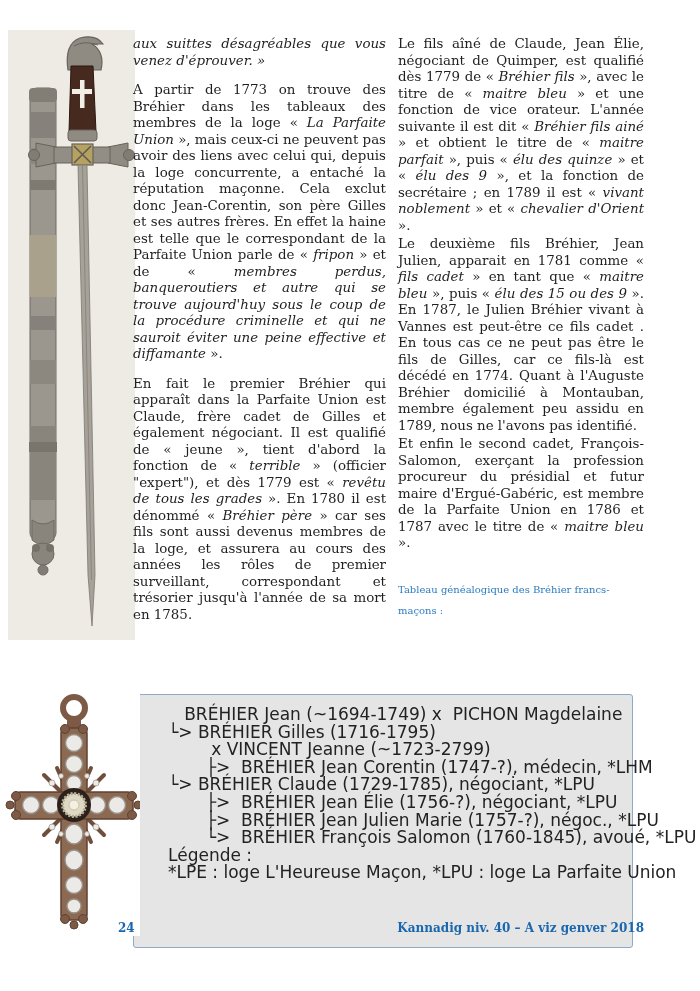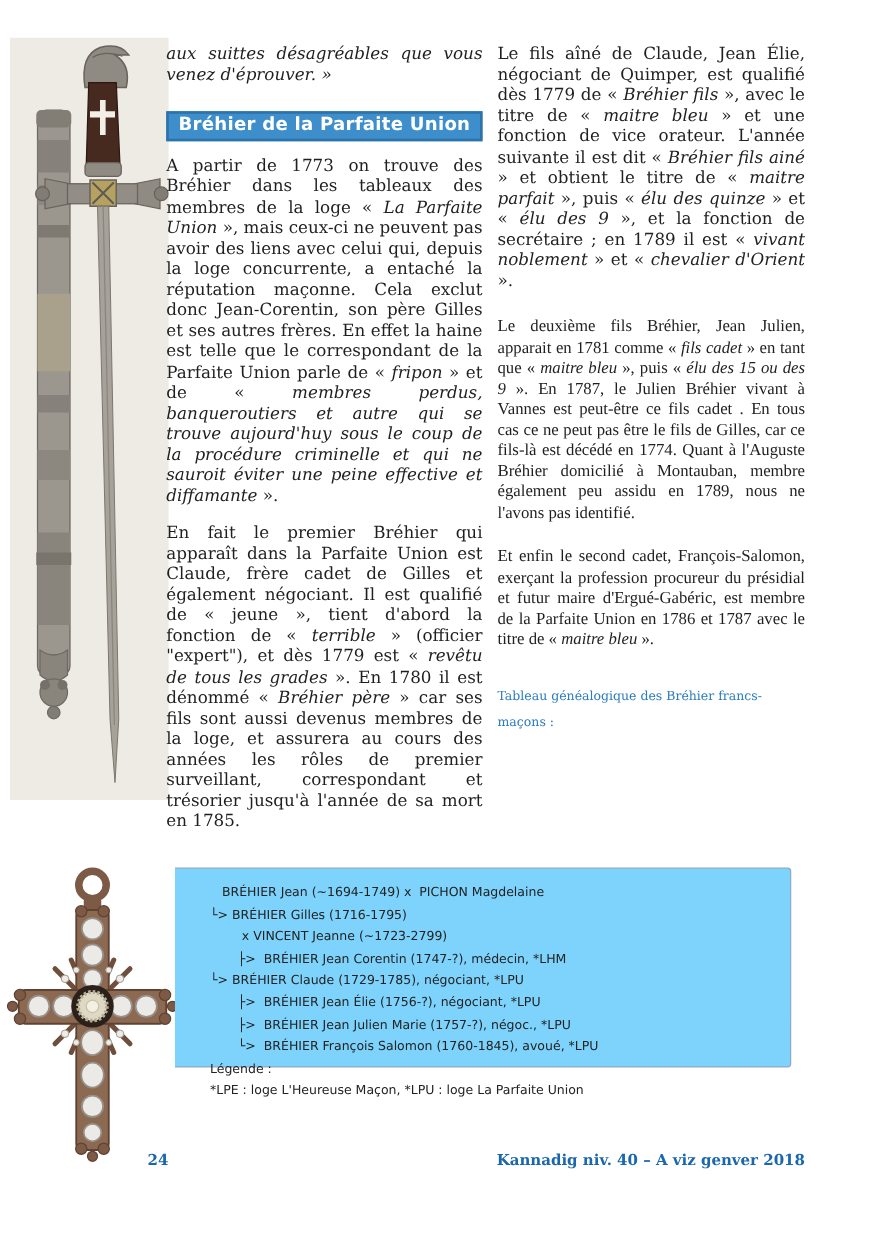--- a/index.html
+++ b/index.html
@@ -12,29 +12,29 @@
   .left-col  { left:133px; top:36px; width:253px; }
   .right-col { left:398px; top:36px; width:246px; }
   .quote { font-style:italic; }
   .banner {
     margin-top:20px; background:#3e8ecb; border:2px solid #2b73a8; color:#ffffff;
     font-family:"DejaVu Sans", sans-serif; font-weight:bold; font-size:14.5px;
     text-align:center; padding:1px 0 2px; letter-spacing:.2px;
   }
   .para { margin-top:13px; }
   .rc-para { margin-top:0; }
-  .rc-para + .rc-para { margin-top:19px;font-family:Liberation Serif, serif; }
+  .rc-para + .rc-para { margin-top:2px; }
   .caption {
     margin-top:27px; color:#2c7cc0; font-size:10px; line-height:21px; text-align:left;
   }
   .gen-box {
-    position:absolute; left:133px; top:694px; width:500px; height:160px;
-    border:1.5px solid #8ea9c9; border-radius:3px; background:#7dd3fc;
+    position:absolute; left:133px; top:694px; width:500px; height:254px;
+    border:1.5px solid #8ea9c9; border-radius:3px; background:#e5e5e5;
     padding:11px 0 0 34px;
-    font-family:"DejaVu Sans", sans-serif; font-size:10px; line-height:17.6px; color:#222222;
+    font-family:"DejaVu Sans", sans-serif; font-size:17px; line-height:17.6px; color:#222222;
   }
   .gen-line { white-space:pre; }
   .footer-num, .footer-journal {
     position:absolute; top:921px; font-weight:bold; font-size:12px; color:#1a67ae;
     font-family:"DejaVu Serif", serif;
   }
   .footer-num { left:118px; }
   .footer-journal { right:56px; }
   .fig-sword { position:absolute; left:8px;  top:30px;  width:127px; height:610px; }
   .fig-cross { position:absolute; left:5px;  top:688px; width:135px; height:248px; }
@@ -82,21 +82,20 @@
       <rect x="64" y="114" width="21" height="21" fill="#b5a260" stroke="#68635c" stroke-width="1.2"></rect>
       <path d="M66 116 L83 133 M83 116 L66 133" stroke="#5f5a53" stroke-width="1.6"></path>
 
       <polygon points="70,135 79,135 87,545 84,596 80,545" fill="#a6a199" stroke="#7d786f" stroke-width="0.8"></polygon>
       <line x1="74.5" y1="135" x2="83.5" y2="550" stroke="#8b867d" stroke-width="1"></line>
     </svg>
   </figure>
 
   <div class="col left-col">
     <p class="quote">aux suittes désagréables que vous venez d'éprouver. »</p>
-    <div class="banner">Bréhier de la Parfaite Union</div>
     <p class="para">A partir de 1773 on trouve des Bréhier dans les tableaux des membres de la loge « <i>La Parfaite Union</i> », mais ceux-ci ne peuvent pas avoir des liens avec celui qui, depuis la loge concurrente, a entaché la réputation maçonne. Cela exclut donc Jean-Corentin, son père Gilles et ses autres frères. En effet la haine est telle que le correspondant de la Parfaite Union parle de « <i>fripon</i> » et de « <i>membres perdus, banqueroutiers et autre qui se trouve aujourd'huy sous le coup de la procédure criminelle et qui ne sauroit éviter une peine effective et diffamante</i> ».</p>
     <p class="para">En fait le premier Bréhier qui apparaît dans la Parfaite Union est Claude, frère cadet de Gilles et également négociant. Il est qualifié de « jeune », tient d'abord la fonction de « <i>terrible</i> » (officier "expert"), et dès 1779 est « <i>revêtu de tous les grades</i> ». En 1780 il est dénommé « <i>Bréhier père</i> » car ses fils sont aussi devenus membres de la loge, et assurera au cours des années les rôles de premier surveillant, correspondant et trésorier jusqu'à l'année de sa mort en 1785.</p>
   </div>
 
   <div class="col right-col">
     <p class="rc-para">Le fils aîné de Claude, Jean Élie, négociant de Quimper, est qualifié dès 1779 de « <i>Bréhier fils</i> », avec le titre de « <i>maitre bleu</i> » et une fonction de vice orateur. L'année suivante il est dit « <i>Bréhier fils ainé</i> » et obtient le titre de « <i>maitre parfait</i> », puis « <i>élu des quinze</i> » et « <i>élu des 9</i> », et la fonction de secrétaire ; en 1789 il est « <i>vivant noblement</i> » et « <i>chevalier d'Orient</i> ».</p>
     <p class="rc-para">Le deuxième fils Bréhier, Jean Julien, apparait en 1781 comme « <i>fils cadet</i> » en tant que « <i>maitre bleu</i> », puis « <i>élu des 15 ou des 9</i> ». En 1787, le Julien Bréhier vivant à Vannes est peut-être ce fils cadet . En tous cas ce ne peut pas être le fils de Gilles, car ce fils-là est décédé en 1774. Quant à l'Auguste Bréhier domicilié à Montauban, membre également peu assidu en 1789, nous ne l'avons pas identifié.</p>
     <p class="rc-para">Et enfin le second cadet, François-Salomon, exerçant la profession procureur du présidial et futur maire d'Ergué-Gabéric, est membre de la Parfaite Union en 1786 et 1787 avec le titre de « <i>maitre bleu</i> ».</p>
     <p class="caption">Tableau généalogique des Bréhier francs-maçons :</p>
   </div>

